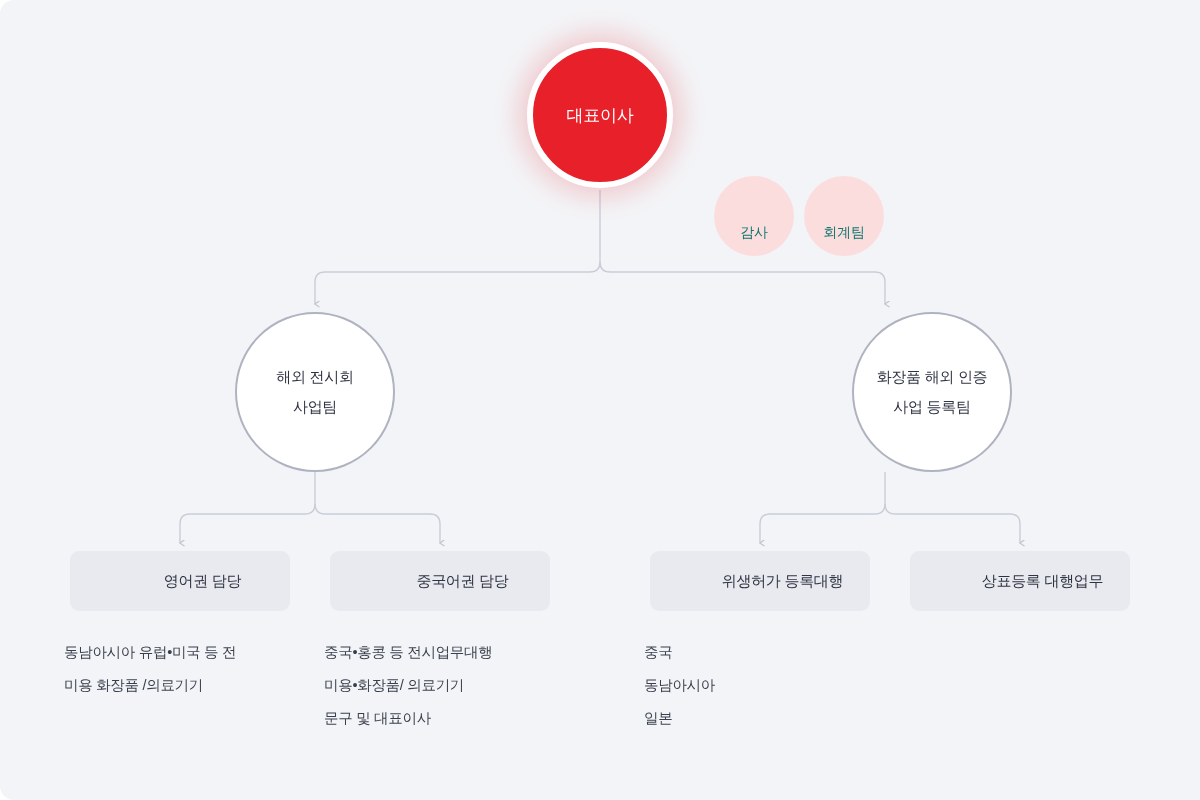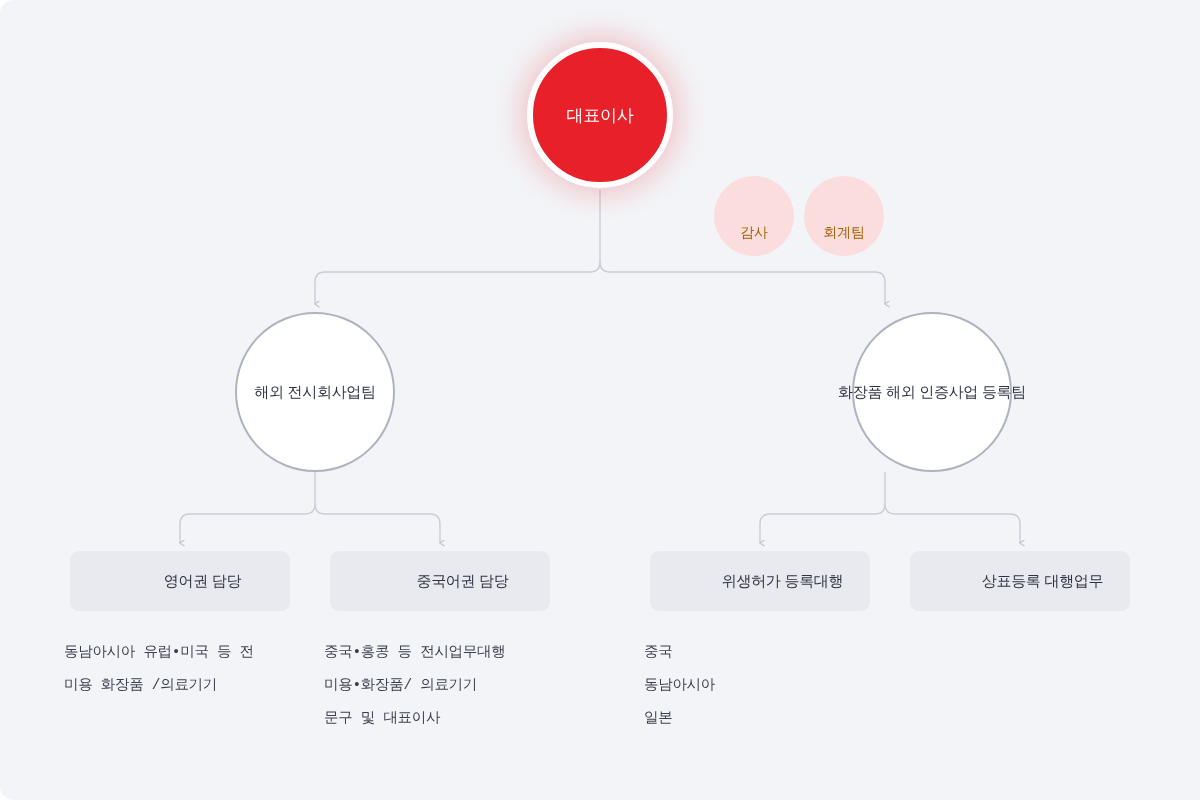--- a/index.html
+++ b/index.html
@@ -58,38 +58,38 @@
     border-radius: 50%;
     background: #fcdddd;
     display: flex;
     align-items: center;
     justify-content: center;
     z-index: 4;
   }
   .staff-node.audit { left: 714px; top: 176px; }
   .staff-node.accounting { left: 804px; top: 176px; }
   .staff-label {
-    color: #a16207;
+    color: #0f766e;
     font-size: 14px;
     font-weight: 500;
     letter-spacing: -0.2px;
     margin-top: 33px;
   }
 
   
   .division-node {
     position: absolute;
     width: 160px;
     height: 160px;
     border-radius: 50%;
     background: #ffffff;
     border: 2px solid #afb3c0;
     box-sizing: border-box;
     display: flex;
-    flex-direction: row;
+    flex-direction: column;
     align-items: center;
     justify-content: center;
     z-index: 3;
   }
   .division-node.left  { left: 235px; top: 312px; }
   .division-node.right { left: 852px; top: 312px; justify-content: center; }
   .division-line {
     color: #2e3342;
     font-size: 15px;
     font-weight: 500;
@@ -127,21 +127,20 @@
     top: 636px;
   }
   .desc-block.d0 { left: 64px;  width: 232px; }
   .desc-block.d1 { left: 324px; width: 232px; }
   .desc-block.d2 { left: 644px; width: 232px; }
   .desc-line {
     color: #3a3f4d;
     font-size: 14.5px;
     line-height: 33px;
     letter-spacing: -0.3px;
-    font-family: Liberation Mono, monospace;
   }
 </style>
 </head>
 <body>
 
 <div id="stage">
 
   <svg id="connectors" viewBox="0 0 1200 800">
     <defs>
       <marker id="arrowhead" markerWidth="8" markerHeight="8" refX="3.2" refY="5.4" orient="auto" markerUnits="userSpaceOnUse">

